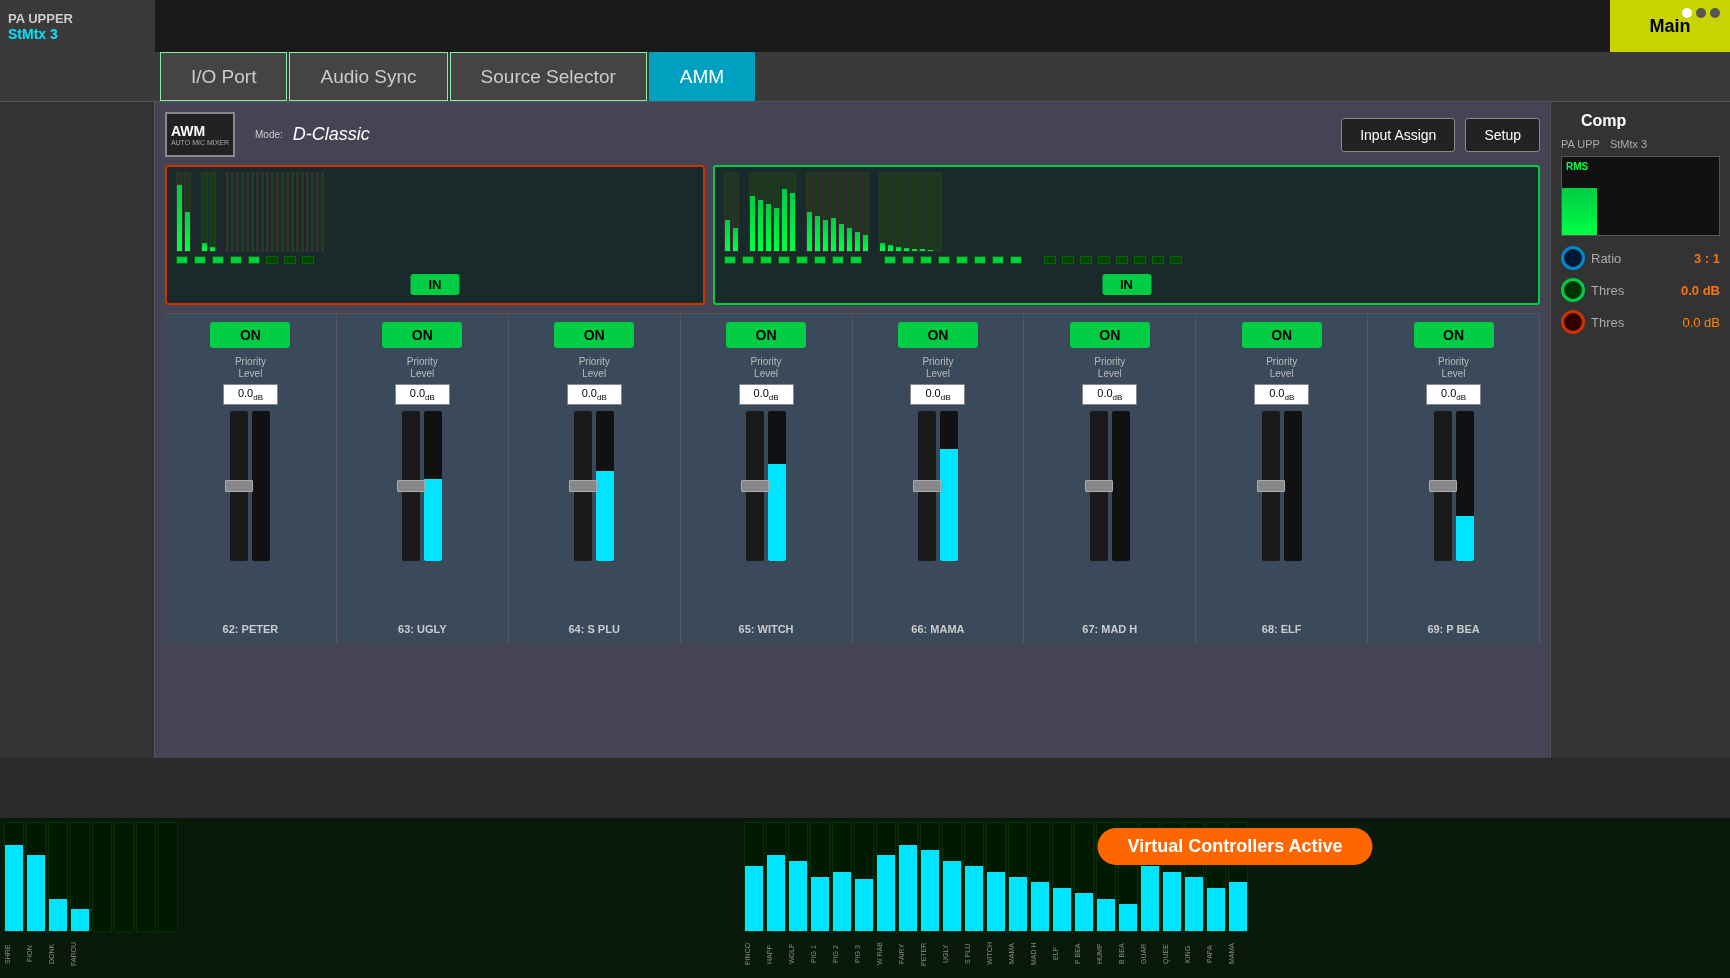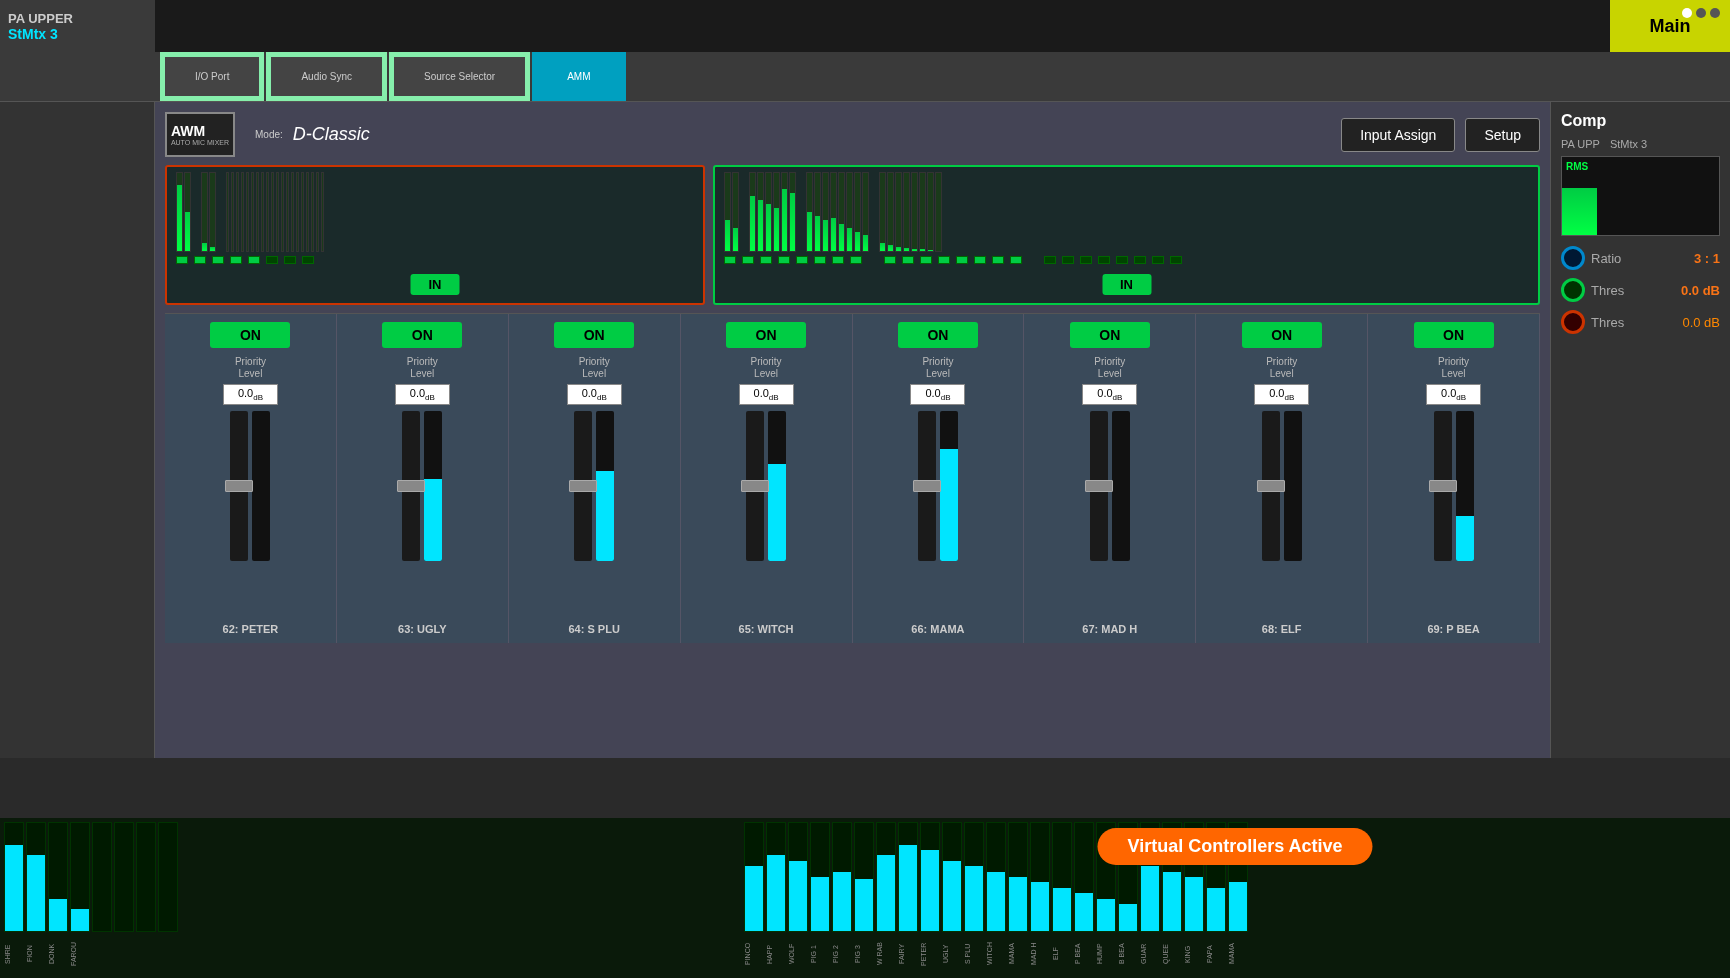--- a/index.html
+++ b/index.html
@@ -79,27 +79,27 @@
       display: flex;
       align-items: center;
       height: 50px;
       background: #3a3a3a;
       padding-left: 160px;
       gap: 0;
       border-bottom: 1px solid #555;
     }
     .sub-tab {
       color: #ccc;
-      font-size: 10px;
+      font-size: 19px;
       padding: 0 30px;
       height: 100%;
       display: flex;
       align-items: center;
       cursor: pointer;
-      border: 5px solid #86efac;
+      border: 1px solid #86efac;
       background: #444;
       margin-right: 2px;
     }
     .sub-tab.active {
       background: #00a0c0;
       color: white;
       border-color: #00a0c0;
     }
 
     
@@ -838,21 +838,21 @@
       <div class="level-bar">
         <div class="level-fill" style="height:30%;"></div>
       </div>
     </div>
     <div class="channel-name">69: P BEA</div>
   </div>
       </div>
   </div>
 
   <div class="right-sidebar">
-    <div style="display:flex; justify-content:space-between; align-items:flex-end; margin-bottom:4px;">
+    <div style="display:flex; justify-content:space-between; align-items:flex-end; margin-bottom:4px;margin-left:20px;">
       <span class="comp-title">Comp</span>
     </div>
     <div class="comp-labels">
       <span>PA UPP</span>
       <span>StMtx 3</span>
     </div>
     <div class="comp-meter-box">
       <div class="comp-meter-bar" style="height:60%;"></div>
       <div style="position:absolute; top:4px; left:4px; color:#00ff44; font-size:10px; font-weight:bold;">RMS</div>
     </div>

